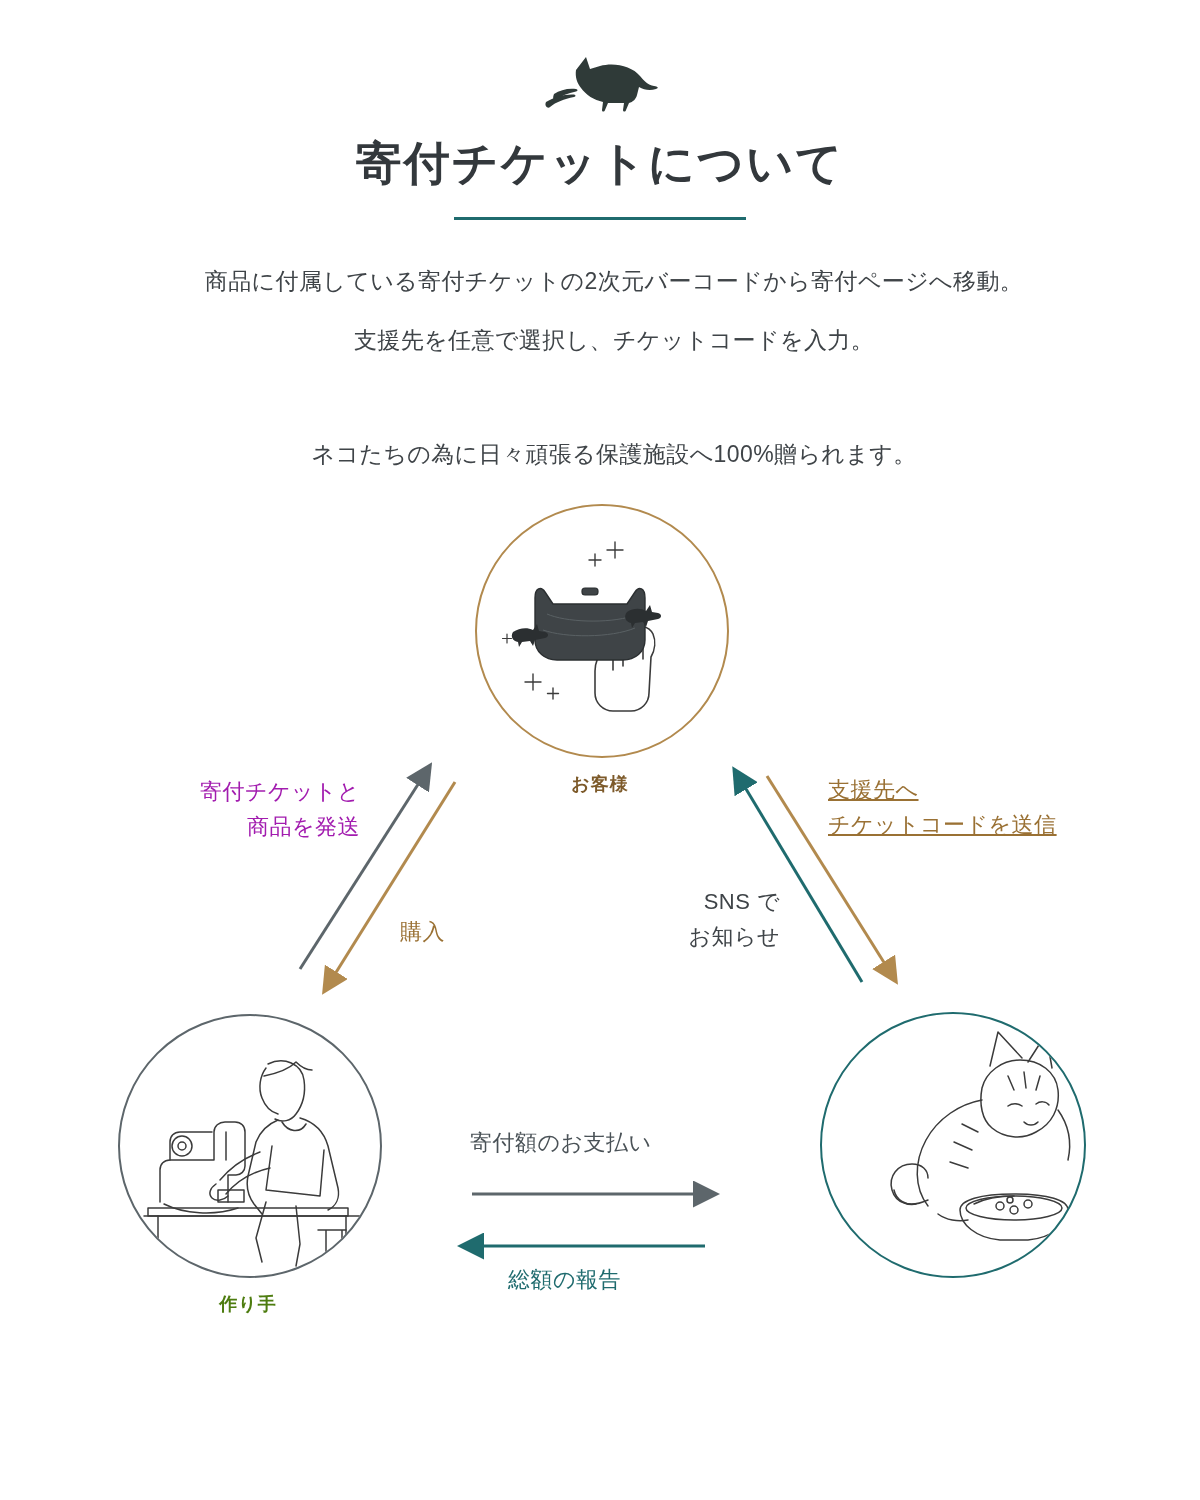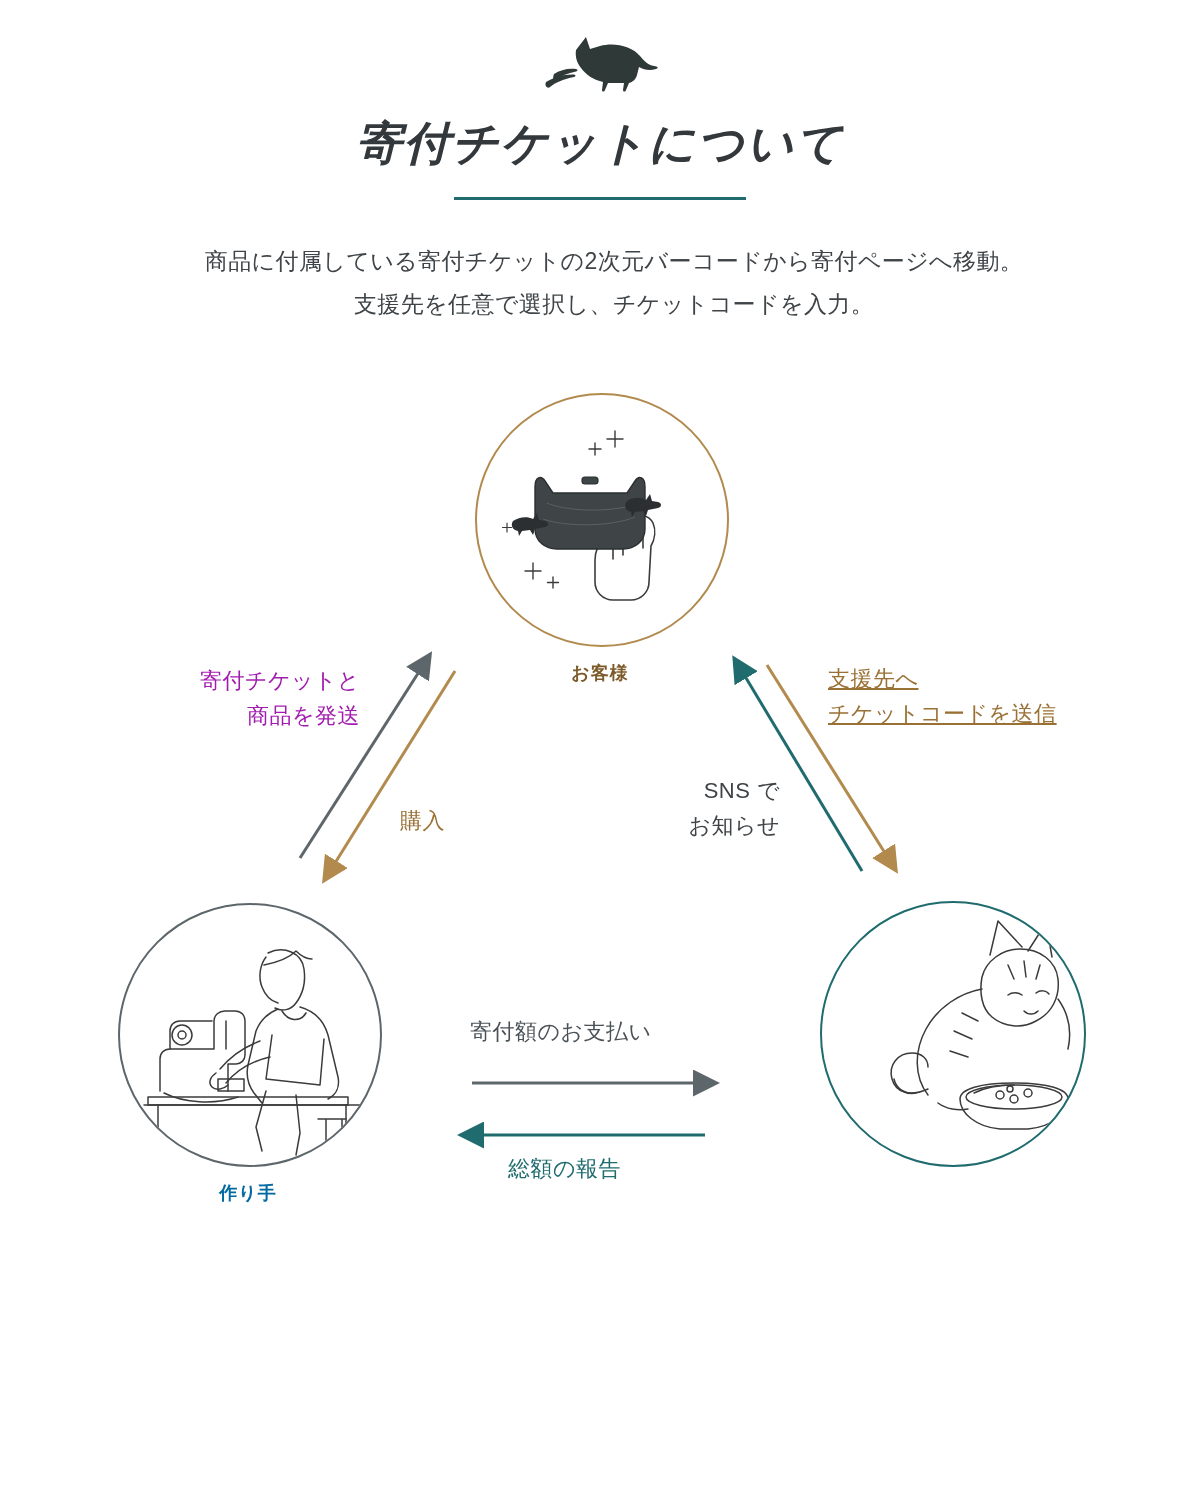--- a/index.html
+++ b/index.html
@@ -12,22 +12,21 @@
     background: #ffffff;
     font-family: "Liberation Sans", "DejaVu Sans", sans-serif;
     color: #3b3b3b;
     position: relative;
     overflow: hidden;
   }
 
   
   .header {
     text-align: center;
-    padding-top: 32px;
-    font-style: italic;
+    padding-top: 52px;
   }
   .cat-logo {
     display: block;
     margin: 0 auto;
     width: 120px;
     height: 62px;
   }
   .page-title {
     font-size: 46px;
     font-weight: bold;
@@ -46,21 +45,21 @@
   
   .intro {
     text-align: center;
     margin-top: 40px;
     font-size: 23px;
     line-height: 1.85;
     color: #3f4448;
     letter-spacing: 0.4px;
   }
   .intro p {
-    margin: 0;
+    margin: 16px;
     padding-left: 28px;
   }
   .intro .gap {
     height: 40px;
   }
 
   
   .diagram {
     position: relative;
     width: 1200px;
@@ -106,21 +105,21 @@
     left: 118px;
     top: 520px;
     width: 260px;
   }
   #node-maker .circle {
     width: 260px;
     height: 260px;
     border: 2px solid #5d666b;
   }
   #node-maker .node-label {
-    color: #0369a1;
+    color: #4d7c0f;
   }
 
   #node-shelter {
     left: 820px;
     top: 518px;
     width: 262px;
   }
   #node-shelter .circle {
     width: 262px;
     height: 262px;
@@ -197,20 +196,21 @@
     </g>
   </svg>
   <h1 class="page-title">寄付チケットについて</h1>
   <div class="title-rule"></div>
 </div>
 
 <div class="intro">
   <p>商品に付属している寄付チケットの2次元バーコードから寄付ページへ移動。</p>
   <p>支援先を任意で選択し、チケットコードを入力。</p>
   <div class="gap"></div>
+  <p>ネコたちの為に日々頑張る保護施設へ100%贈られます。</p>
 </div>
 
 <div class="diagram">
 
   <svg class="arrows" viewBox="0 0 1200 900">
     <defs>
       <marker id="head-gray" markerWidth="9" markerHeight="9" refX="4" refY="4.5" orient="auto">
         <path d="M0,0 L9,4.5 L0,9 Z" fill="#5d666b"></path>
       </marker>
       <marker id="head-gold" markerWidth="9" markerHeight="9" refX="4" refY="4.5" orient="auto">

